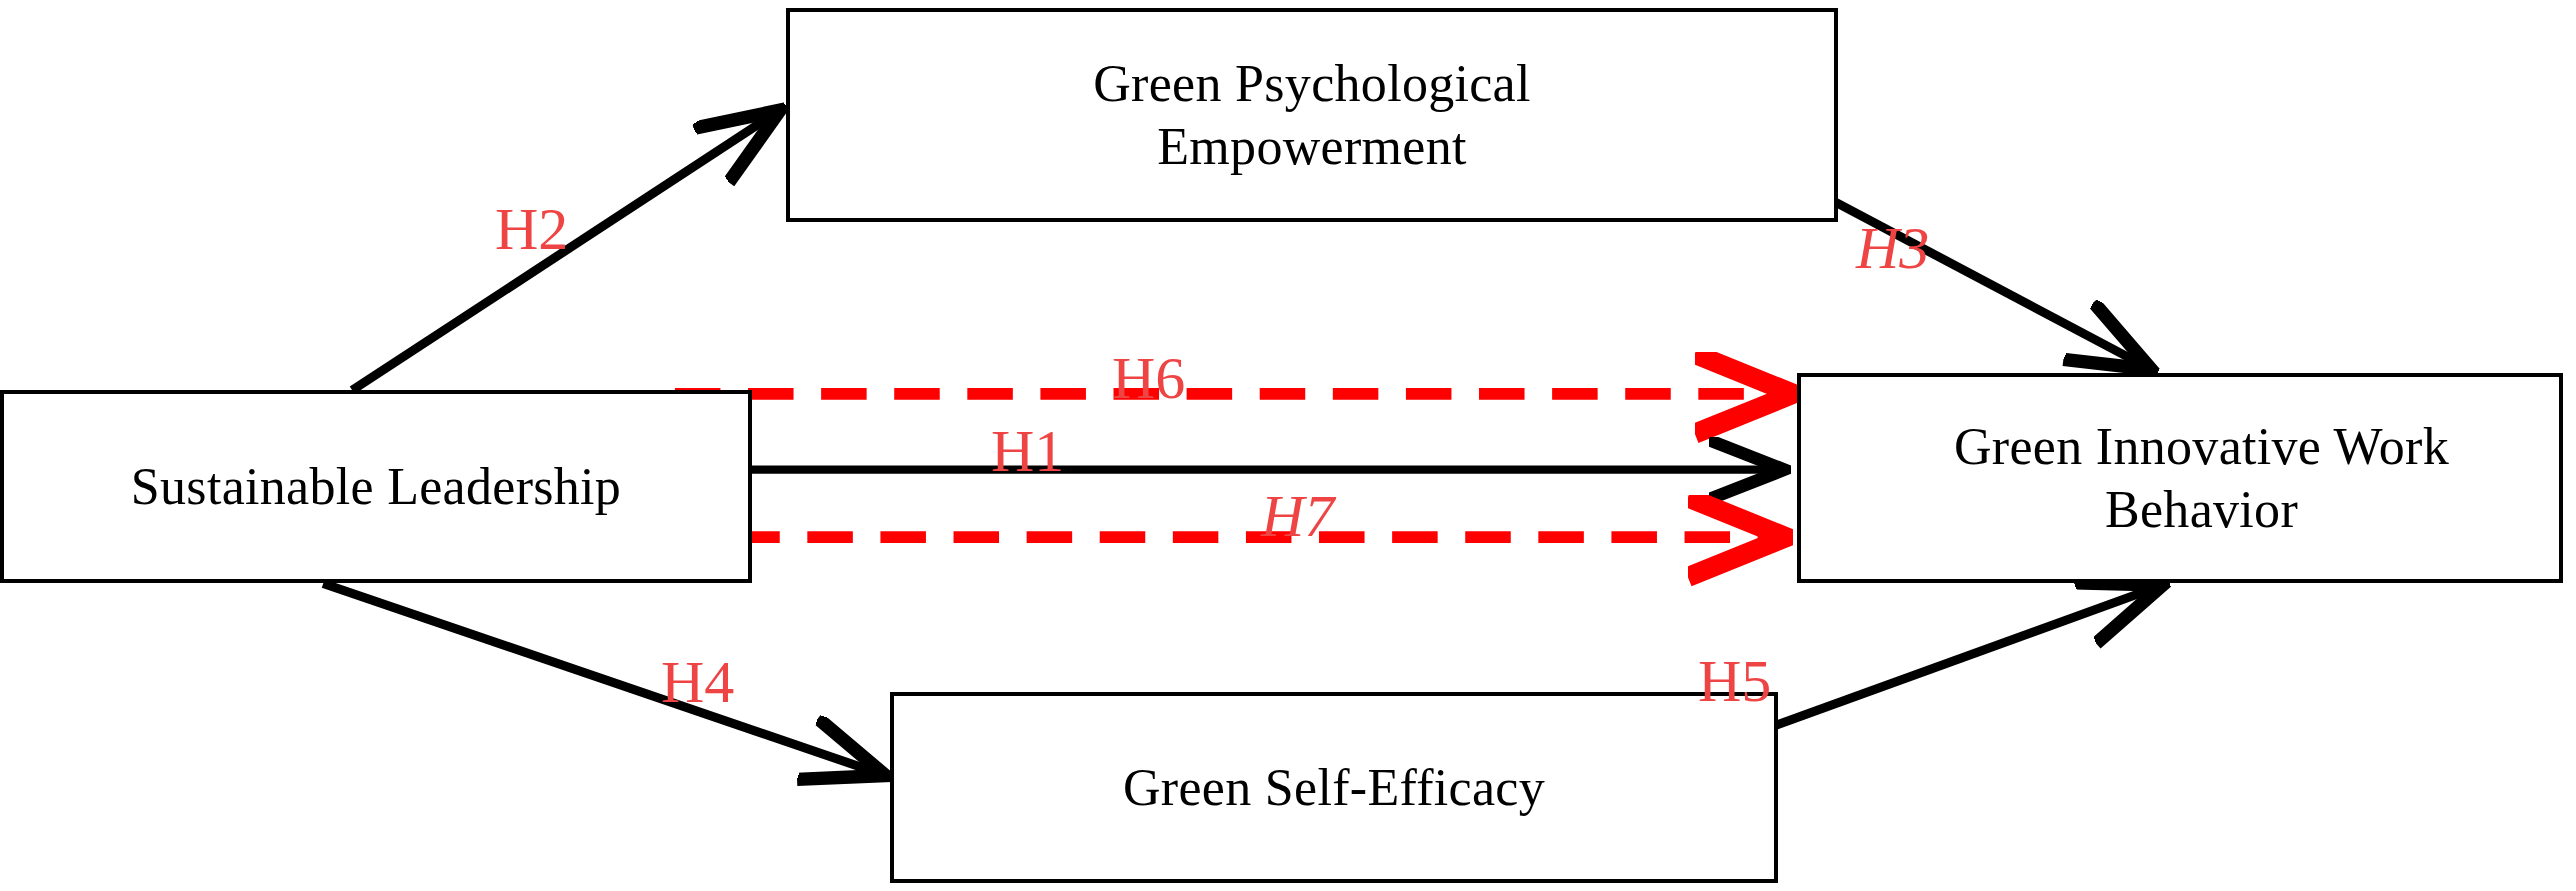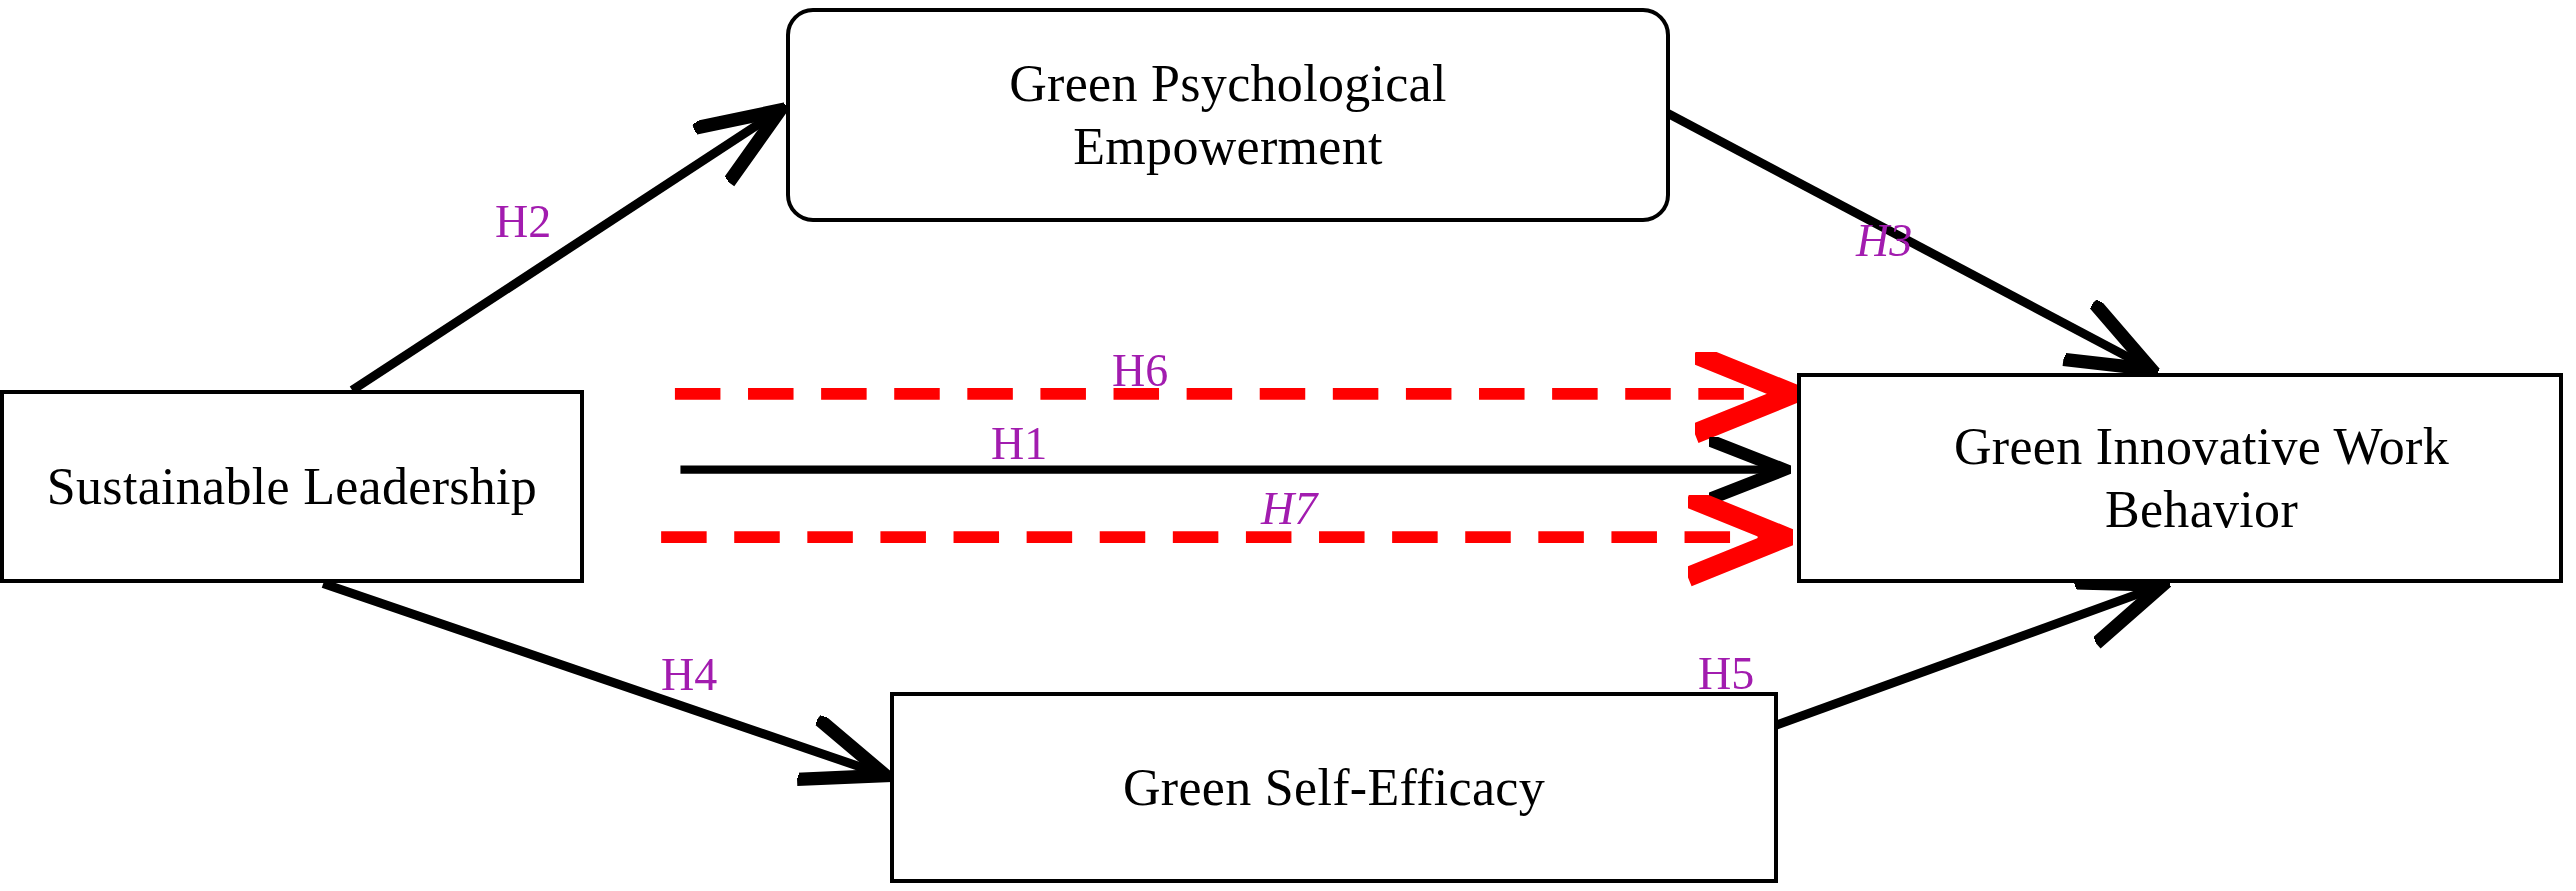--- a/index.html
+++ b/index.html
@@ -39,48 +39,47 @@
     font-size: 52px;
     line-height: 1.22;
     color: #000000;
     letter-spacing: 0.3px;
     padding: 0 12.4px;
     white-space: pre-line;
   }
   #node-sustainable-leadership {
     left: 0px;
     top: 390px;
-    width: 584px;
+    width: 752px;
     height: 193px;
   }
   #node-green-psychological-empowerment {
     left: 786px;
     top: 8.3px;
-    width: 884px;
+    width: 1052px;
     height: 214px;
-    border-radius: 27px;
   }
   #node-green-innovative-work-behavior {
     left: 1797px;
     top: 373px;
     width: 766px;
     height: 210px;
     padding-left: 43px;
   }
   #node-green-self-efficacy {
     left: 890px;
     top: 692px;
     width: 888px;
     height: 191px;
   }
   .edge-label {
     position: absolute;
     font-family: "Liberation Serif", "DejaVu Serif", serif;
-    font-size: 46px;
-    color: #a21caf;
+    font-size: 60px;
+    color: #ef4444;
     white-space: nowrap;
     z-index: 4;
     background: transparent;
   }
   #edge-label-h2 { left: 495px; top: 195px; }
   #edge-label-h3 { left: 1856px; top: 214px; font-style: italic; }
   #edge-label-h6 { left: 1112px; top: 344px; }
   #edge-label-h1 { left: 991px; top: 417px; text-align: right; }
   #edge-label-h7 { left: 1261px; top: 482px; font-style: italic; }
   #edge-label-h4 { left: 661px; top: 648px; }

